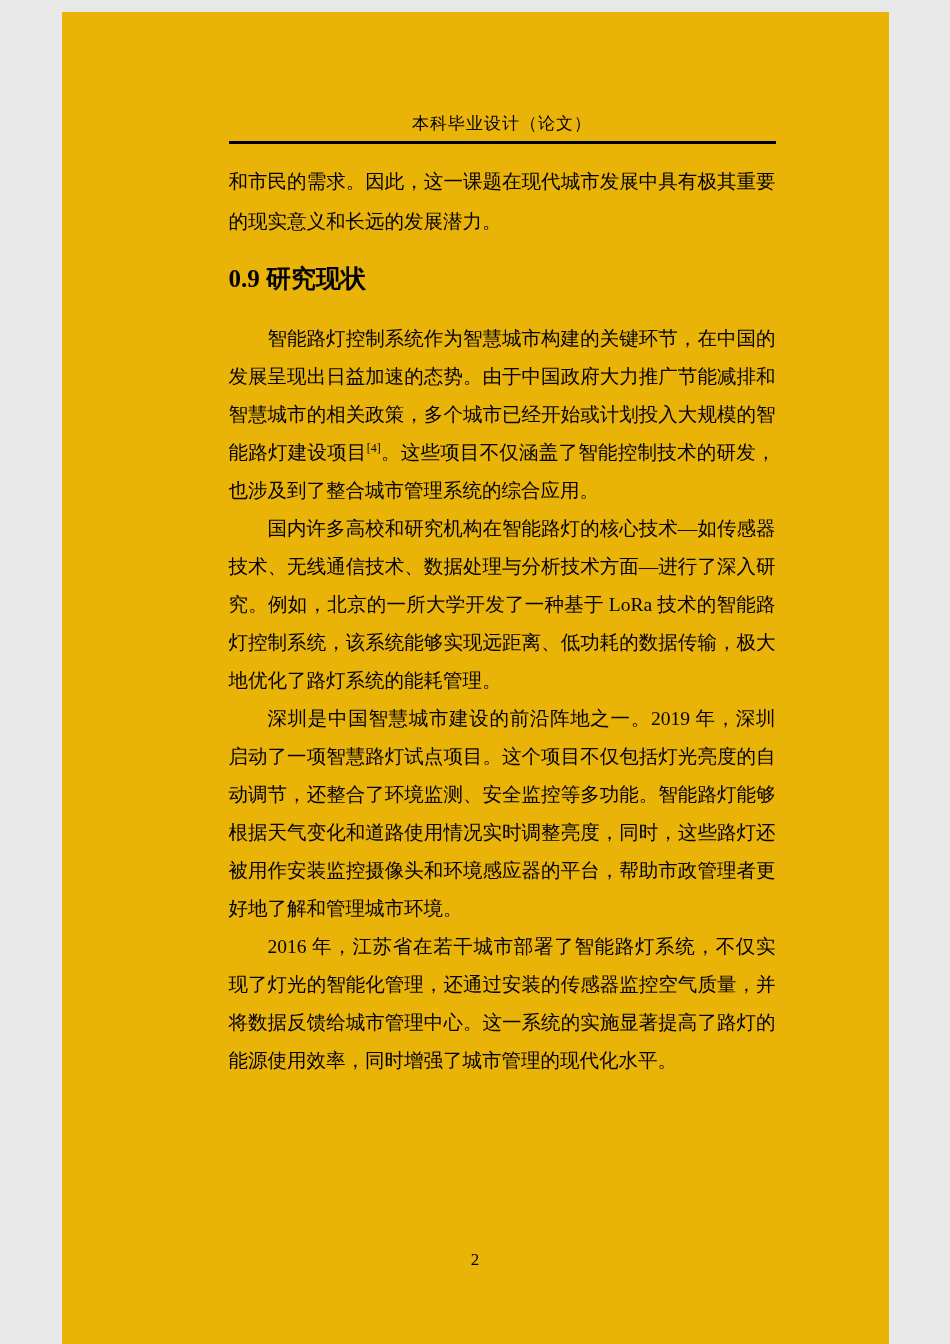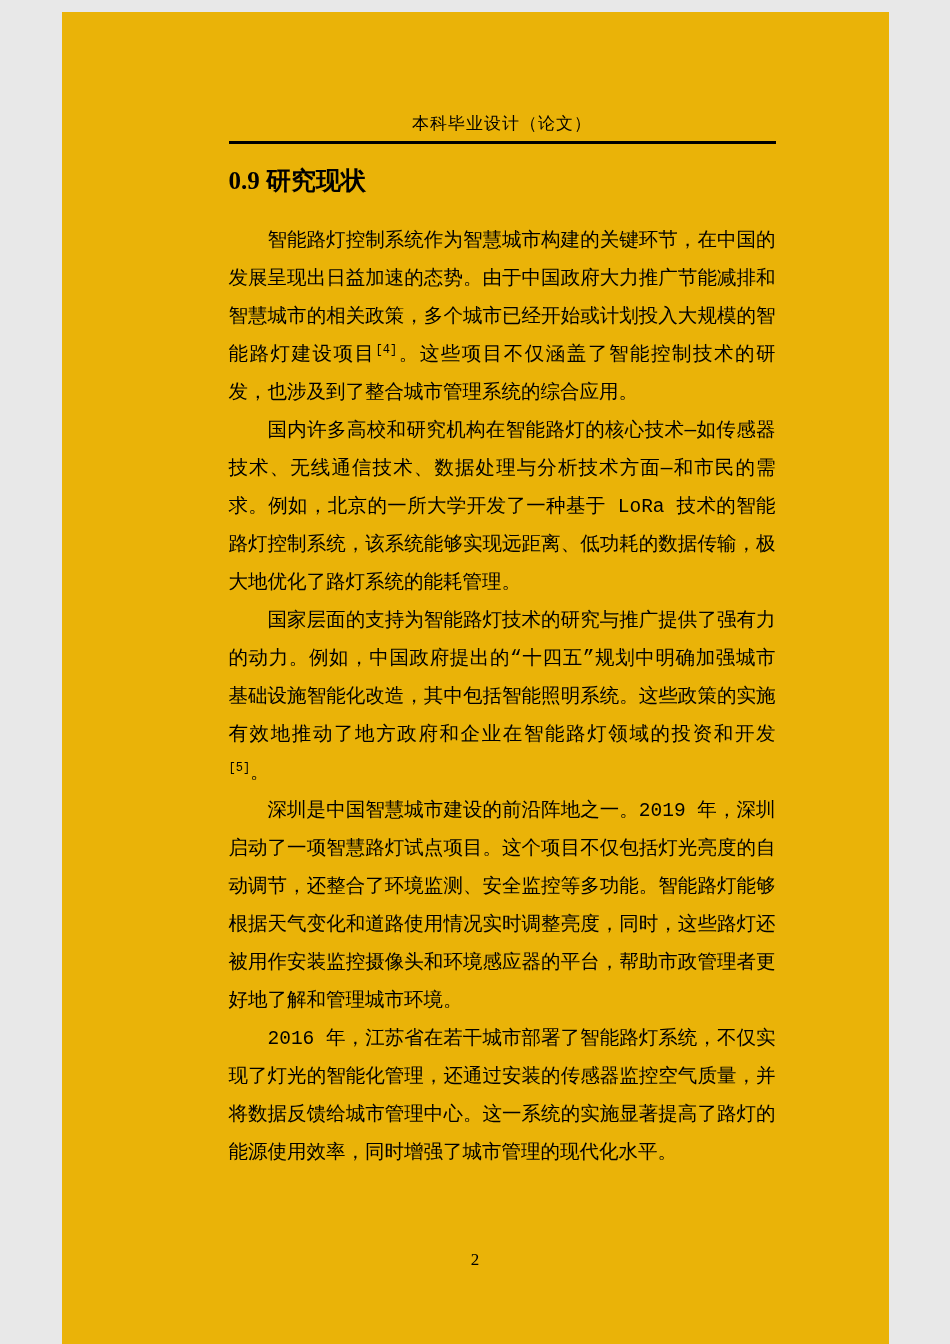--- a/index.html
+++ b/index.html
@@ -54,21 +54,20 @@
   }
   
   .paragraphs {
     margin-top: 26px;
   }
   .body-par {
     font-size: 19.5px;
     line-height: 38px;
     text-align: justify;
     text-indent: 2em;
-    font-family: Liberation Mono, monospace;
   }
   .body-par sup {
     font-size: 12px;
     line-height: 0;
   }
   
   .footer {
     position: absolute;
     left: 0;
     right: 0;
@@ -82,28 +81,28 @@
 </head>
 <body>
 
 <div class="page">
   <div class="content">
 
     <div class="running-header">
       <div class="title">本科毕业设计（论文）</div>
     </div>
 
+    <p class="intro-par">和市民的需求。因此，这一课题在现代城市发展中具有极其重要的现实意义和长远的发展潜力。</p>
 
     <h2 class="section-heading">0.9 研究现状</h2>
 
 
     <div class="paragraphs">
         <p class="body-par">智能路灯控制系统作为智慧城市构建的关键环节，在中国的发展呈现出日益加速的态势。由于中国政府大力推广节能减排和智慧城市的相关政策，多个城市已经开始或计划投入大规模的智能路灯建设项目<sup>[4]</sup>。这些项目不仅涵盖了智能控制技术的研发，也涉及到了整合城市管理系统的综合应用。</p>
-        <p class="body-par">国内许多高校和研究机构在智能路灯的核心技术—如传感器技术、无线通信技术、数据处理与分析技术方面—和市民的需求。例如，北京的一所大学开发了一种基于 LoRa 技术的智能路灯控制系统，该系统能够实现远距离、低功耗的数据传输，极大地优化了路灯系统的能耗管理。</p>
-        <p class="body-par">国家层面的支持为智能路灯技术的研究与推广提供了强有力的动力。例如，中国政府提出的“十四五”规划中明确加强城市基础设施智能化改造，其中包括智能照明系统。这些政策的实施有效地推动了地方政府和企业在智能路灯领域的投资和开发<sup>[5]</sup>。</p>
+        <p class="body-par">国内许多高校和研究机构在智能路灯的核心技术—如传感器技术、无线通信技术、数据处理与分析技术方面—进行了深入研究。例如，北京的一所大学开发了一种基于 LoRa 技术的智能路灯控制系统，该系统能够实现远距离、低功耗的数据传输，极大地优化了路灯系统的能耗管理。</p>
         <p class="body-par">深圳是中国智慧城市建设的前沿阵地之一。2019 年，深圳启动了一项智慧路灯试点项目。这个项目不仅包括灯光亮度的自动调节，还整合了环境监测、安全监控等多功能。智能路灯能够根据天气变化和道路使用情况实时调整亮度，同时，这些路灯还被用作安装监控摄像头和环境感应器的平台，帮助市政管理者更好地了解和管理城市环境。</p>
         <p class="body-par">2016 年，江苏省在若干城市部署了智能路灯系统，不仅实现了灯光的智能化管理，还通过安装的传感器监控空气质量，并将数据反馈给城市管理中心。这一系统的实施显著提高了路灯的能源使用效率，同时增强了城市管理的现代化水平。</p>
       </div>
 
   </div>
 
   <div class="footer">
     <span class="page-number">2</span>
   </div>
 </div>

